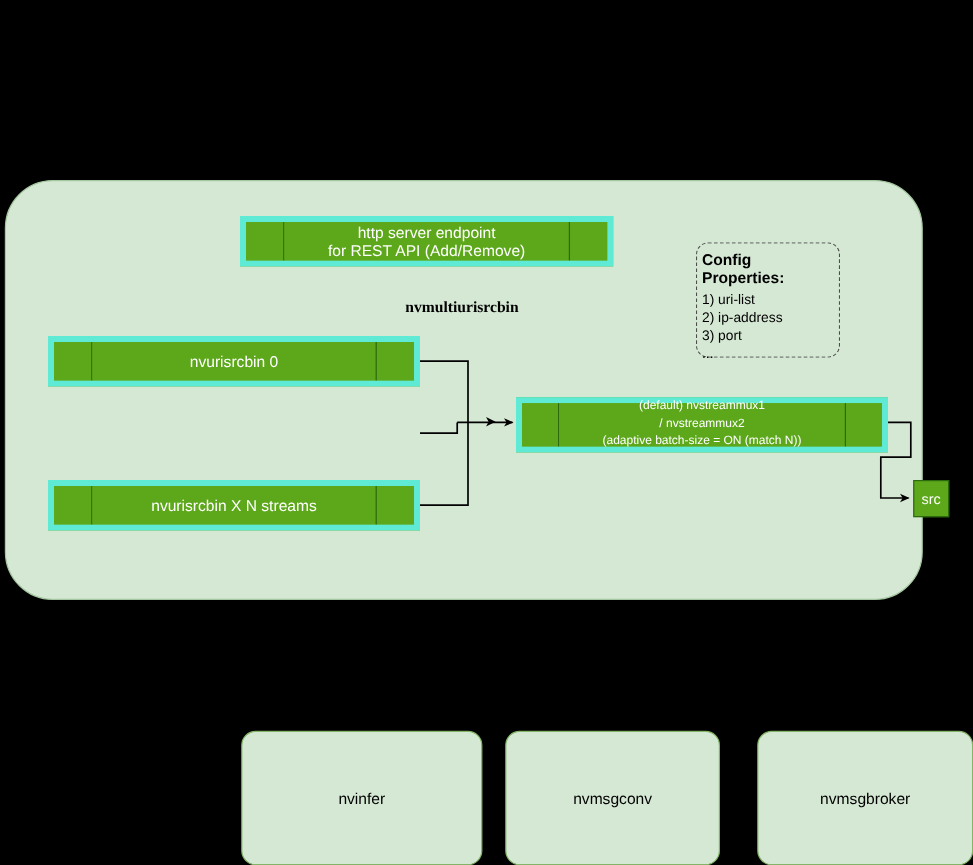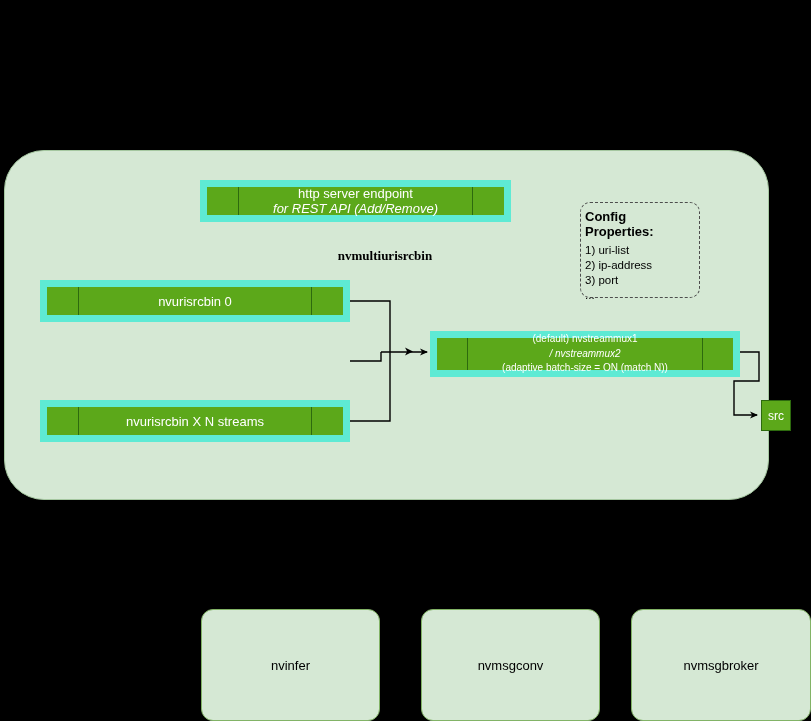--- a/index.html
+++ b/index.html
@@ -35,21 +35,21 @@
     top: 150px;
     width: 765px;
     height: 350px;
   }
 
   
   .gbox {
     position: absolute;
     box-sizing: border-box;
     background: #5CA81A;
-    border: 7px solid #5eead4;
+    border: 5px solid #5eead4;
     display: flex;
     flex-direction: row;
     align-items: stretch;
   }
   .gbox .pad-l,
   .gbox .pad-r {
     flex: 0 0 auto;
     box-sizing: border-box;
     background: #5CA81A;
   }
@@ -61,21 +61,21 @@
     flex-direction: column;
     align-items: center;
     justify-content: center;
     color: #FFFFFF;
     font-size: 13px;
     line-height: 15px;
     text-align: center;
     background: #5CA81A;
   }
   .gbox .core .l1 { display: block; }
-  .gbox .core .l2 { display: block; font-style: italic; }
+  .gbox .core .l2 { display: block; }
   .gbox .core .l3 { display: block; }
 
   #http-endpoint { left: 200px; top: 180px; width: 311px; height: 42px; }
   #http-endpoint .pad-l { width: 32px; }
   #http-endpoint .pad-r { width: 32px; }
 
   #urisrcbin-0 { left: 40px; top: 280px; width: 310px; height: 42px; }
   #urisrcbin-1 { left: 40px; top: 340px; width: 310px; height: 42px; }
   #urisrcbin-n { left: 40px; top: 400px; width: 310px; height: 42px; }
   #urisrcbin-0 .pad-l, #urisrcbin-1 .pad-l, #urisrcbin-n .pad-l { width: 32px; }
@@ -146,21 +146,21 @@
     box-sizing: border-box;
     background: #D5E8D4;
     border: 1px solid #82B366;
     border-radius: 12px;
     display: flex;
     align-items: center;
     justify-content: center;
     font-size: 13px;
     color: #000000;
   }
-  #box-nvinfer     { left: 201px; top: 609px; width: 179px; height: 112px; }
+  #box-nvinfer     { left: 201px; top: 609px; width: 201px; height: 112px; }
   #box-nvmsgconv   { left: 421px; top: 609px; width: 179px; height: 112px; }
   #box-nvmsgbroker { left: 631px; top: 609px; width: 180px; height: 112px; }
 
   
   #connectors {
     position: absolute;
     left: 0; top: 0;
     width: 811px;
     height: 721px;
     pointer-events: none;

